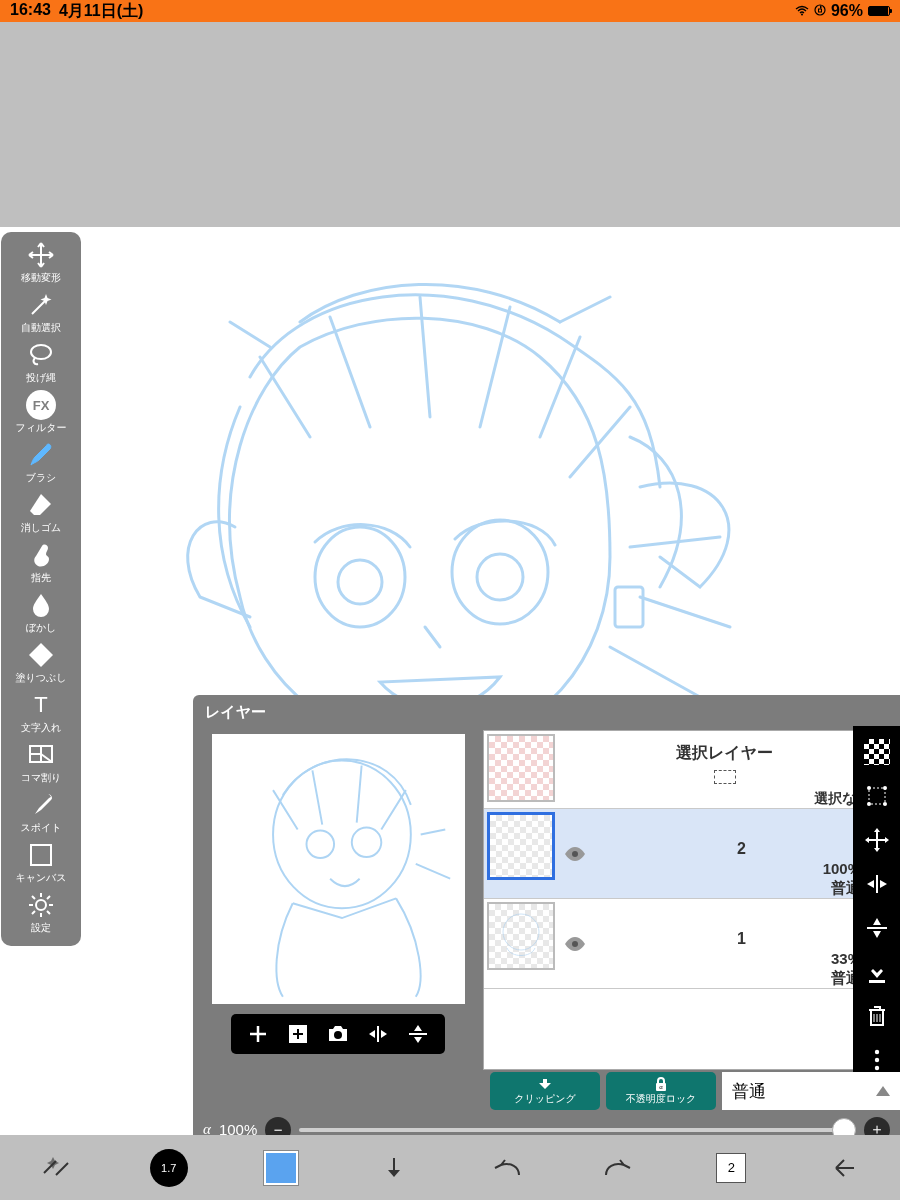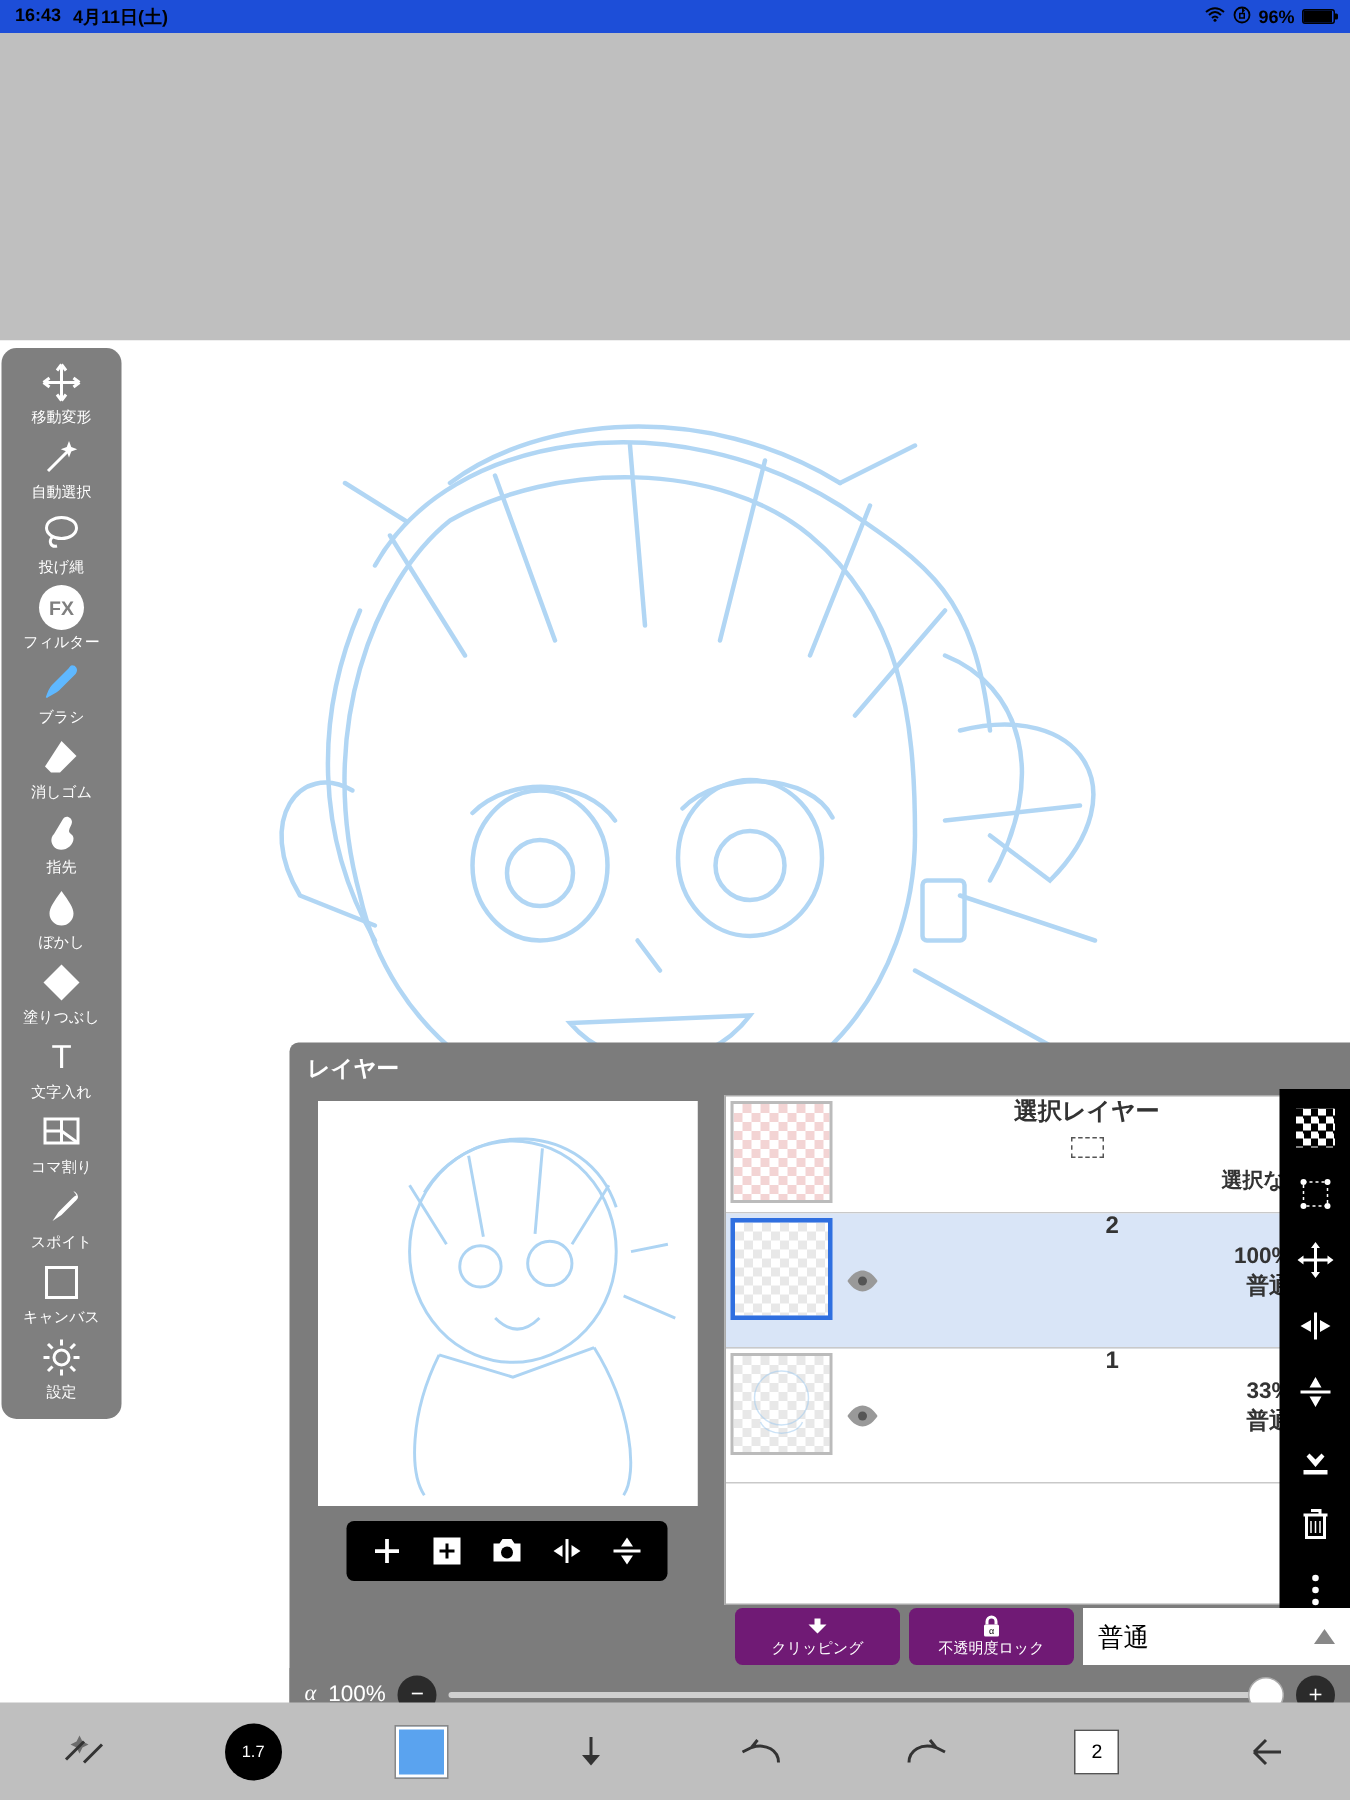--- a/index.html
+++ b/index.html
@@ -1,18 +1,18 @@
 <!DOCTYPE html>
 <html><head>
 <meta charset="utf-8">
 <style>
   *{box-sizing:border-box;margin:0;padding:0;font-family:-apple-system,"Hiragino Sans","Hiragino Kaku Gothic ProN",sans-serif;}
   html,body{width:900px;height:1200px;overflow:hidden;background:#fff;}
   
-  .statusbar{height:22px;background:#1d4ed8;display:flex;justify-content:space-between;align-items:center;padding:0 10px;font-size:12px;font-weight:600;color:#000;gap:34px;}
+  .statusbar{height:22px;background:#f97316;display:flex;justify-content:space-between;align-items:center;padding:0 10px;font-size:16px;font-weight:600;color:#000;gap:34px;}
   .statusbar .right{display:flex;align-items:center;gap:5px;}
   .battery{width:22px;height:10px;border:1px solid #000;border-radius:2px;position:relative;}
   .battery::after{content:"";position:absolute;right:-3px;top:2px;width:2px;height:4px;background:#000;border-radius:0 1px 1px 0;}
   .battery i{display:block;height:100%;width:96%;background:#000;}
   
   .topgap{height:205px;background:#bfbfbf;}
   
   .stage{position:absolute;top:227px;left:0;right:0;bottom:53px;background:#fff;}
   
   .toolbar{position:absolute;left:1px;top:232px;width:80px;background:#7f7f7f;border-radius:10px;padding:6px 0 8px 0;color:#fff;display:flex;flex-direction:column;align-items:center;}
@@ -29,38 +29,38 @@
   .preview-box{width:253px;height:270px;background:#fff;border:2px solid #fff;position:relative;margin-top:4px;}
   .preview-tools{margin-top:10px;background:#000;border-radius:5px;display:flex;gap:6px;padding:6px 10px;}
   .preview-tools .pbtn{width:34px;height:28px;display:flex;align-items:center;justify-content:center;cursor:pointer;}
   .layer-list{flex:1;background:#fff;border:1px solid #aaa;display:flex;flex-direction:column;font-size:14px;color:#333;}
   .layer-row{display:flex;align-items:stretch;border-bottom:1px solid #c9c9c9;}
   .layer-row.sel{background:#d9e5f7;}
   .layer-thumb{width:68px;height:68px;margin:3px;border:2px solid #bbb;background:repeating-conic-gradient(#e8e8e8 0 25%,#fff 0 50%) 0 0/12px 12px;position:relative;}
   .layer-row.sel .layer-thumb{border-color:#2f6fe0;border-width:3px;}
   .layer-thumb.pink{background:repeating-conic-gradient(#f3d4d4 0 25%,#fff 0 50%) 0 0/12px 12px;}
   .layer-eye{width:34px;display:flex;align-items:center;justify-content:center;color:#888;}
-  .layer-info{flex:1;display:flex;flex-direction:column;justify-content:flex-start;align-items:center;gap:2px;padding-right:8px;}
+  .layer-info{flex:1;display:flex;flex-direction:column;justify-content:flex-end;align-items:center;gap:2px;padding-right:8px;}
   .layer-info .name{font-size:16px;}
   .layer-info .op{font-size:15px;align-self:flex-end;margin-right:30px;}
   .layer-info .blend{font-size:15px;align-self:flex-end;margin-right:30px;}
   .sel-area{display:flex;gap:8px;align-items:center;padding:4px 6px;}
   .sel-area .tiny{width:22px;height:14px;border:1px dashed #555;}
   .bg-row{display:flex;align-items:center;justify-content:space-between;padding:6px 8px;font-size:14px;}
   .bg-sw{display:flex;gap:4px;}
   .bg-sw span{width:26px;height:22px;border:1px solid #888;}
   .bg-sw span.sel{border:2px solid #2f6fe0;background:#fff;}
   .bg-sw span.g{background:#ccc;}
   .bg-sw span.chk{background:repeating-conic-gradient(#888 0 25%,#ccc 0 50%) 0 0/10px 10px;}
   
   .actions{position:absolute;right:0;top:726px;width:47px;background:#000;display:flex;flex-direction:column;align-items:center;padding:4px 0;}
   .actions .abtn{width:40px;height:40px;display:flex;align-items:center;justify-content:center;margin:2px 0;cursor:pointer;}
   
   .controlrow{position:absolute;left:490px;right:0;top:1072px;height:38px;display:flex;align-items:stretch;gap:6px;background:#7c7c7c;}
-  .blkbtn{background:#701a75;color:#fff;border-radius:5px;display:flex;flex-direction:column;align-items:center;justify-content:center;font-size:10px;flex:0 0 110px;cursor:pointer;}
+  .blkbtn{background:#0f766e;color:#fff;border-radius:5px;display:flex;flex-direction:column;align-items:center;justify-content:center;font-size:10px;flex:0 0 110px;cursor:pointer;}
   .blend-sel{flex:1;background:#fff;display:flex;align-items:center;padding:0 10px;font-size:17px;justify-content:space-between;}
   .blend-sel .tri{width:0;height:0;border-left:7px solid transparent;border-right:7px solid transparent;border-bottom:10px solid #888;}
   
   .alpharow{position:absolute;left:193px;right:0;top:1112px;height:35px;background:#7c7c7c;display:flex;align-items:center;padding:0 10px;color:#fff;font-size:15px;gap:8px;}
   .circ{width:26px;height:26px;border-radius:50%;display:flex;align-items:center;justify-content:center;}
   .circ.dark{background:#2b2b2b;color:#fff;}
   .slider{flex:1;height:4px;background:#cfcfcf;border-radius:2px;position:relative;}
   .slider .knob{position:absolute;right:0;top:-10px;width:24px;height:24px;border-radius:50%;background:#fff;border:1px solid #aaa;}
   
   .bottombar{position:absolute;left:0;right:0;bottom:0;height:65px;background:#bfbfbf;display:flex;align-items:center;}

